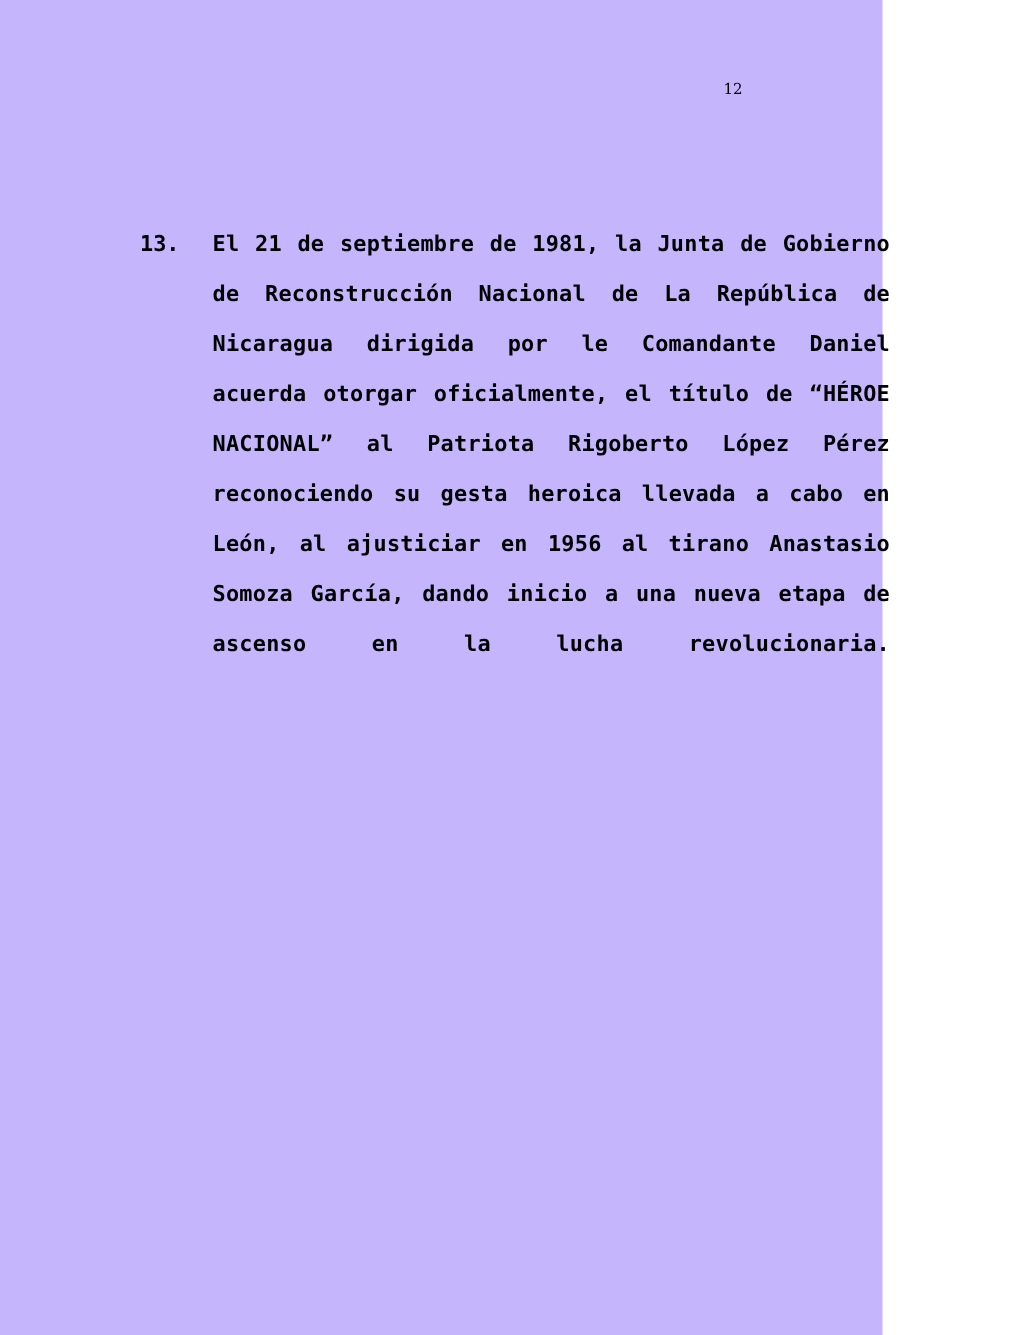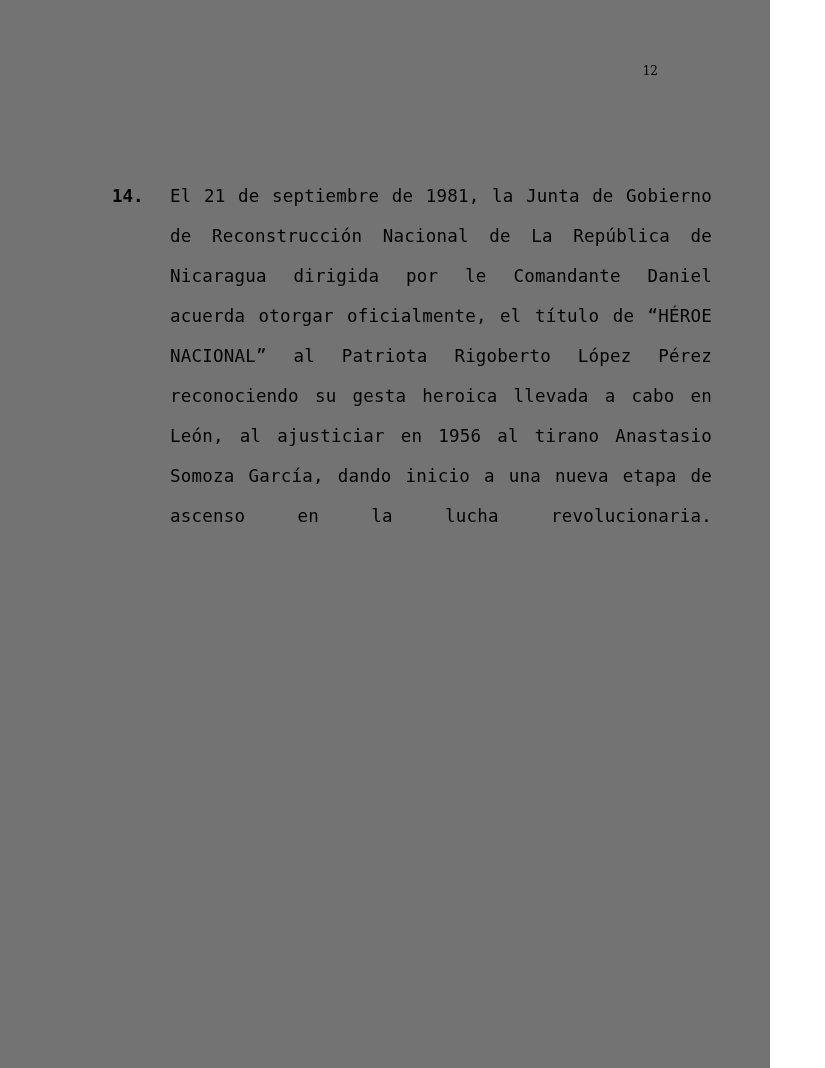--- a/index.html
+++ b/index.html
@@ -11,23 +11,23 @@
     width: 825px;
     height: 1068px;
     position: relative;
     font-family: "DejaVu Sans Mono", "Liberation Mono", monospace;
     color: #000000;
     overflow: hidden;
   }
 
   .page {
     position: relative;
-    width: 770px;
+    width: 706px;
     height: 1068px;
-    background: #737373;
+    background: #c4b5fd;
   }
 
   .page-number {
     position: absolute;
     top: 64px;
     right: 112px;
     font-family: "DejaVu Serif", "Liberation Serif", serif;
     font-size: 12px;
     line-height: 14px;
     color: #000000;
@@ -55,21 +55,21 @@
   }
 
   .item-body {
     flex: 1 1 auto;
     width: 542px;
   }
 
   p.just {
     margin: 0;
     font-size: 17.5px;
-    font-weight: 400;
+    font-weight: 700;
     line-height: 40px;
     text-align: justify;
     text-justify: inter-word;
     letter-spacing: 0.2px;
     word-spacing: 0.5px;
   }
 
   p.just.last-justified::after {
     content: "";
     display: inline-block;
@@ -89,21 +89,21 @@
 <body>
 
 <div class="page">
 
   <div class="page-number">12</div>
 
   <div class="body-block">
 
     <div class="numbered-item">
 
-      <div class="item-number">14.</div>
+      <div class="item-number">13.</div>
 
       <div class="item-body">
 
         <p class="just last-justified">El 21 de septiembre de 1981, la Junta de Gobierno de Reconstrucción Nacional de La República de Nicaragua dirigida por le Comandante Daniel acuerda otorgar oficialmente, el título de “HÉROE NACIONAL” al Patriota Rigoberto López Pérez reconociendo su gesta heroica llevada a cabo en León, al ajusticiar en 1956 al tirano Anastasio Somoza García, dando inicio a una nueva etapa de ascenso en la lucha revolucionaria.</p>
 
         <div class="spacer"></div>
 
 
       </div>
     </div>

